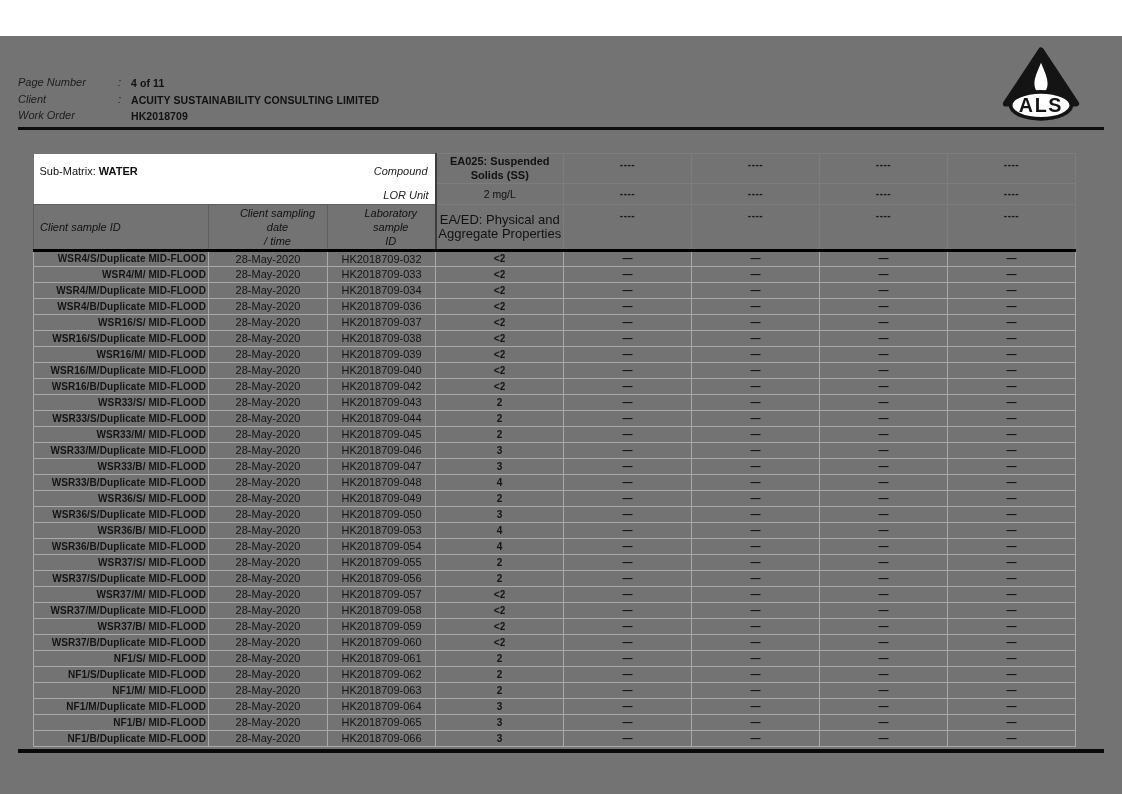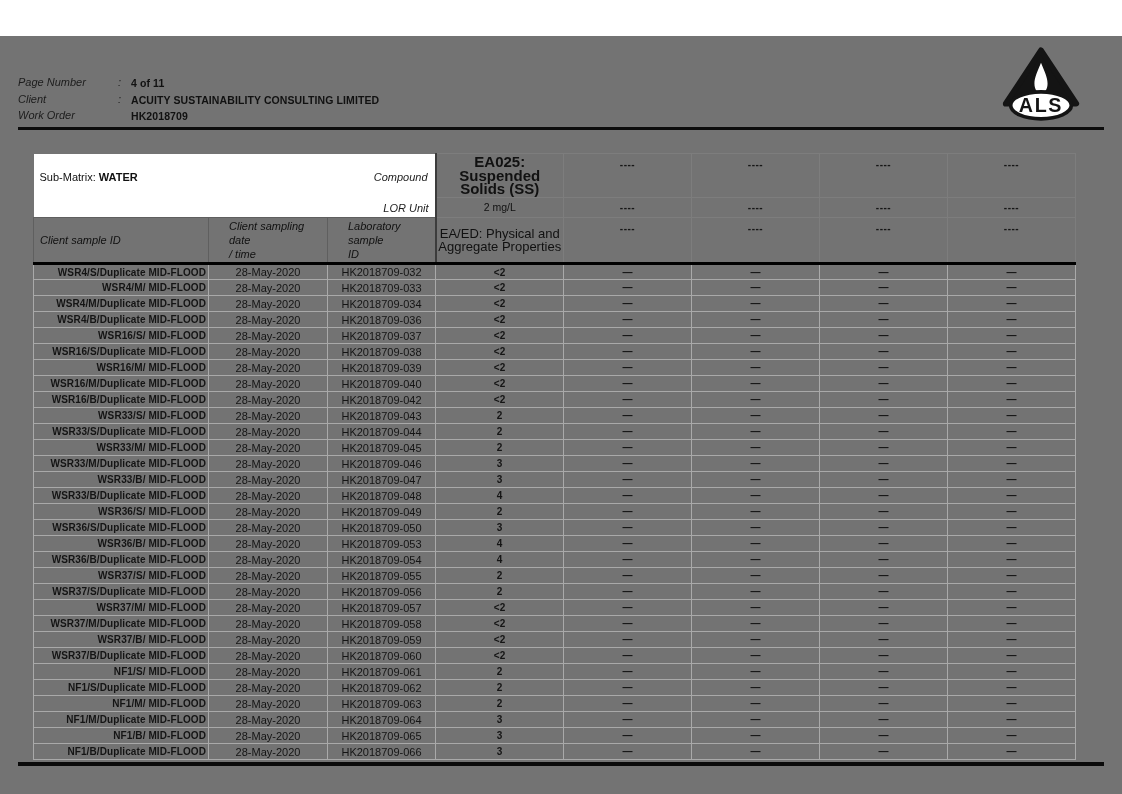--- a/index.html
+++ b/index.html
@@ -35,30 +35,30 @@
   td.lorcell { text-align:right; padding-right:6px; vertical-align:middle; }
 
   
   td.g { border:1px solid #7d7d7d; text-align:center; vertical-align:middle; }
   td.first { border-left:2px solid #3c3c3c; }
 
   tr.rowA td { height:30px; }
   tr.rowB td { height:19px; }
   tr.rowC td { height:35px; }
 
-  .ea-line { font-weight:bold; font-size:15px; line-height:13.5px;text-align:center; }
+  .ea-line { font-weight:bold; font-size:11px; line-height:13.5px;text-align:center; }
   .small-line { font-size:13px; line-height:13.5px; }
   td.lorval { font-size:10.5px; }
   td.dash-h { font-weight:bold; font-size:10px; letter-spacing:0.5px; vertical-align:top; padding-top:5px; color:#161616; }
   td.dash-m { font-weight:bold; font-size:10px; letter-spacing:0.5px; vertical-align:middle; color:#161616; }
 
   
   td.hd { border:1px solid #5f5f5f; font-style:italic; font-size:11px; vertical-align:middle; }
   td.hd.lft { text-align:left; padding-left:6px; }
-  td.hd.ctr { text-align:left;padding-left:20px; }
+  td.hd.ctr { text-align:center;padding-left:20px; }
   .hd-line { line-height:14px; }
   tr.rowC td { border-bottom:3px solid #000; }
 
   
   tbody td { border:1px solid #a9a9a9; height:16px; text-align:center; font-size:11px; padding:0 2px; color:#141414; white-space:nowrap; }
   tbody tr:first-child td { border-top:3px solid #000; }
   tbody td.c1 { text-align:right; padding-left:6px; font-weight:bold; font-size:10px; letter-spacing:0.1px; }
   tbody td.c4, tbody td.c5, tbody td.c6, tbody td.c7, tbody td.c8 { font-weight:bold; font-size:10px; }
 
   .bottom-bar { margin-left:-15px; margin-top:2px; width:1086px; height:4px; background:#0a0a0a; }

